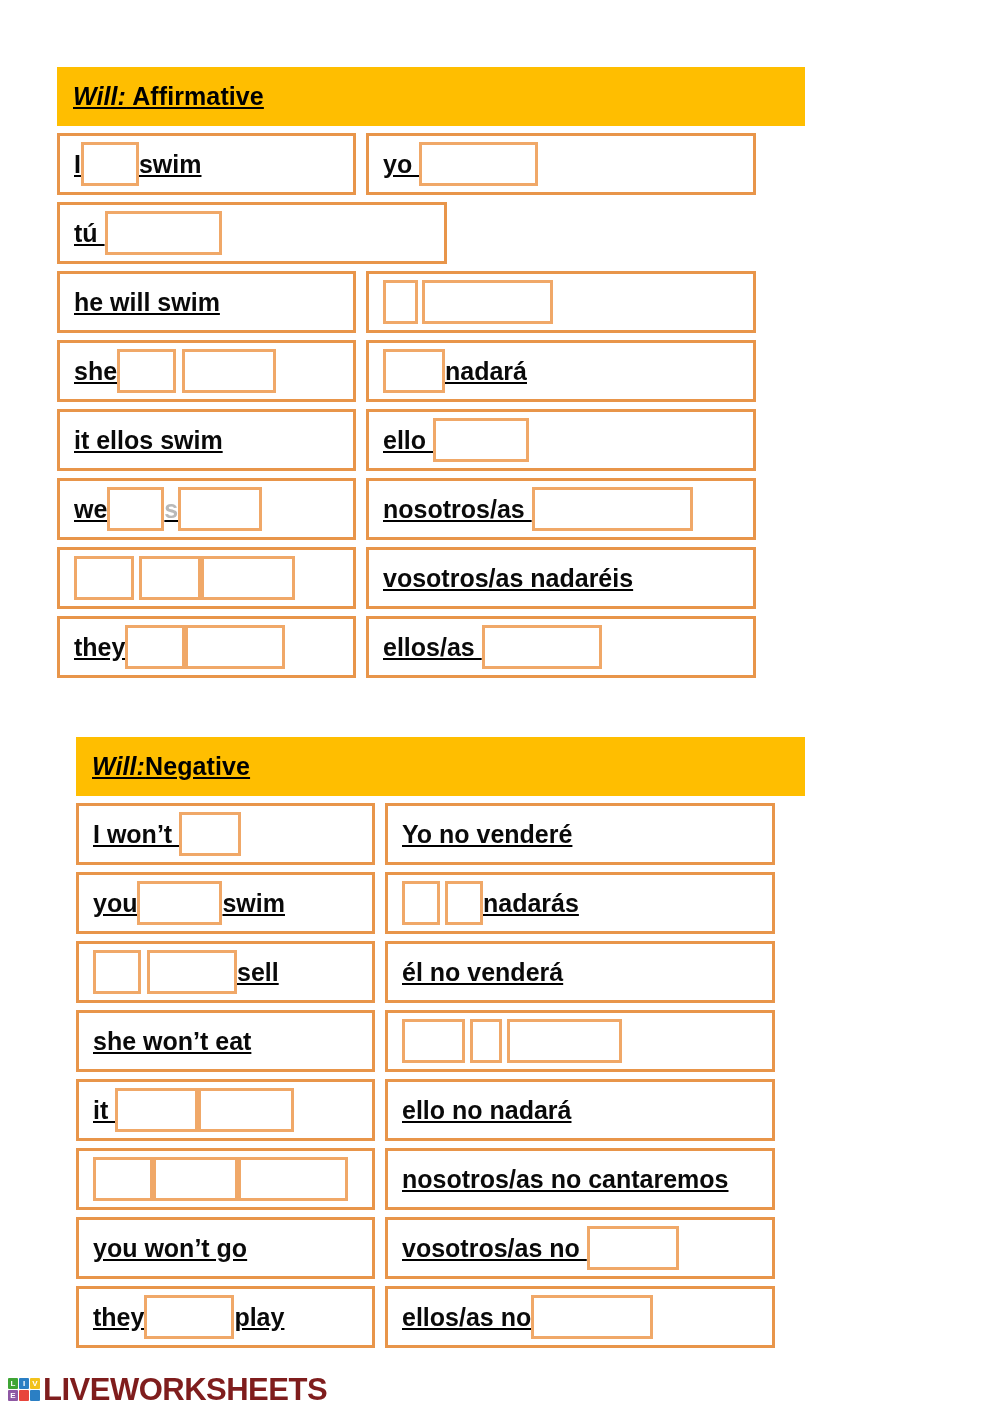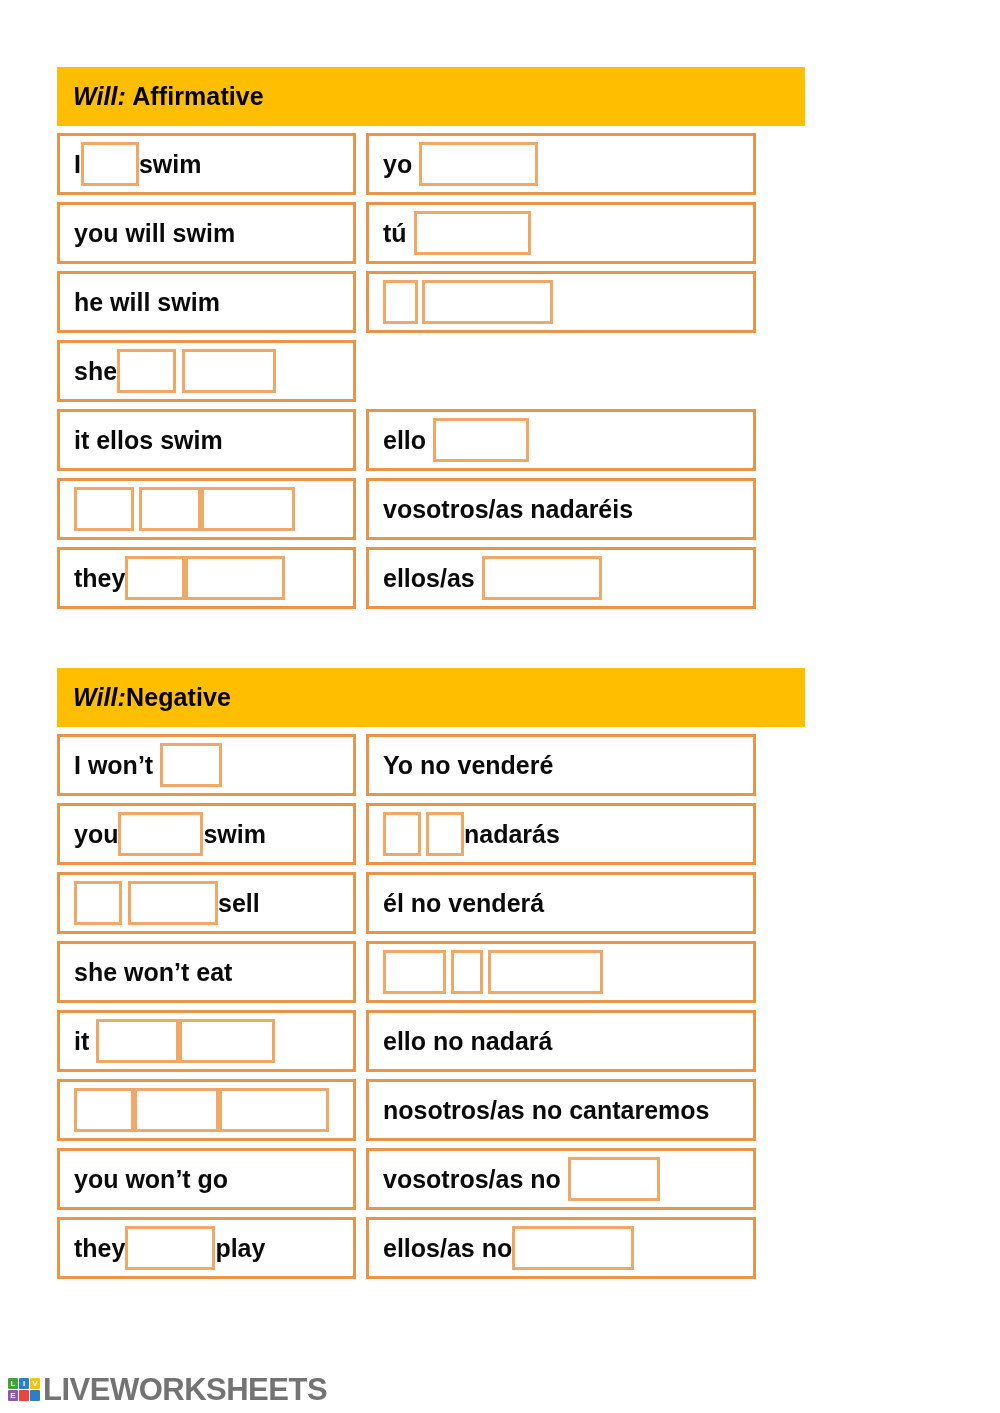--- a/index.html
+++ b/index.html
@@ -8,20 +8,21 @@
     background:#ffffff;
     font-family:"Liberation Sans", sans-serif;
     -webkit-font-smoothing:antialiased;
     position:relative;
     overflow:hidden;
   }
   .sheet{
     position:absolute;
     left:57px;
     width:748px;
+    text-decoration:underline;
   }
   .section{margin:0;}
   .section-header{
     background:#FFBE00;
     height:59px;
     display:flex;
     align-items:center;
     padding-left:16px;
     box-sizing:border-box;
   }
@@ -91,21 +92,21 @@
     font-style:normal;
     font-size:8px;
     font-weight:bold;
     color:#fff;
     text-align:center;
     line-height:11px;
   }
   .logo-word{
     font-size:31px;
     font-weight:bold;
-    color:#737373;
+    color:#7f1d1d;
     letter-spacing:-0.5px;
     line-height:1;
   }
 </style>
 </head>
 <body>
 
 <div class="sheet" id="sheet" style="top: 67px;">
     <div class="section">
       <div class="section-header">
@@ -117,23 +118,20 @@
             <span class="txt">I</span>
             <div class="blank" title="blank" style="width: 58px;"></div>
             <span class="txt">swim</span>
           </div>
           <div class="cell right">
             <span class="txt">yo </span>
             <div class="blank" title="blank" style="width: 119px;"></div>
           </div>
         </div>
         <div class="row">
-          <div class="cell left">
-            <span class="txt">you will swim</span>
-          </div>
           <div class="cell right">
             <span class="txt">tú </span>
             <div class="blank" title="blank" style="width: 117px;"></div>
           </div>
         </div>
         <div class="row">
           <div class="cell left">
             <span class="txt">he will swim</span>
           </div>
           <div class="cell right">
@@ -142,28 +140,44 @@
             <div class="blank" title="blank" style="width: 131px;"></div>
           </div>
         </div>
         <div class="row">
           <div class="cell left">
             <span class="txt">she</span>
             <div class="blank" title="blank" style="width: 59px;"></div>
             <div class="gap" style="width: 6px;"></div>
             <div class="blank" title="blank" style="width: 94px;"></div>
           </div>
+          <div class="cell right">
+            <div class="blank" title="blank" style="width: 62px;"></div>
+            <span class="txt">nadará</span>
+          </div>
         </div>
         <div class="row">
           <div class="cell left">
             <span class="txt">it ellos swim</span>
           </div>
           <div class="cell right">
             <span class="txt">ello </span>
             <div class="blank" title="blank" style="width: 96px;"></div>
+          </div>
+        </div>
+        <div class="row">
+          <div class="cell left">
+            <span class="txt">we</span>
+            <div class="blank" title="blank" style="width: 57px;"></div>
+            <span class="txt faint">s</span>
+            <div class="blank" title="blank" style="width: 84px;"></div>
+          </div>
+          <div class="cell right">
+            <span class="txt">nosotros/as </span>
+            <div class="blank" title="blank" style="width: 161px;"></div>
           </div>
         </div>
         <div class="row">
           <div class="cell left">
             <div class="blank" title="blank" style="width: 60px;"></div>
             <div class="gap" style="width: 5px;"></div>
             <div class="blank" title="blank" style="width: 62px;"></div>
             <div class="blank" title="blank" style="width: 94px;"></div>
           </div>
           <div class="cell right">
@@ -176,21 +190,21 @@
             <div class="blank" title="blank" style="width: 60px;"></div>
             <div class="blank" title="blank" style="width: 100px;"></div>
           </div>
           <div class="cell right">
             <span class="txt">ellos/as </span>
             <div class="blank" title="blank" style="width: 120px;"></div>
           </div>
         </div>
       </div>
     </div>
-    <div class="section" style="margin-top: 59px;">
+    <div class="section" style="margin-top: 59px; margin-left: 19px;">
       <div class="section-header">
         <div class="title"><span class="it">Will:</span><span>Negative</span></div>
       </div>
       <div class="rows">
         <div class="row">
           <div class="cell left">
             <span class="txt">I won’t </span>
             <div class="blank" title="blank" style="width: 62px;"></div>
           </div>
           <div class="cell right">

